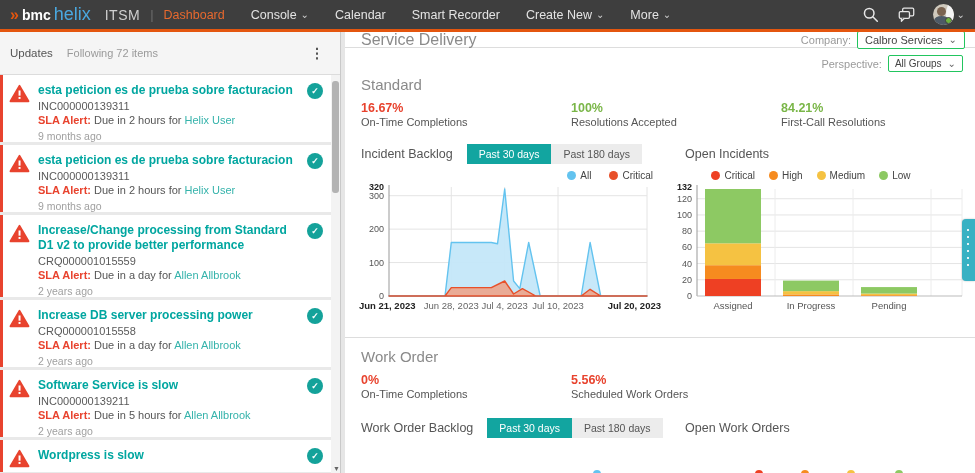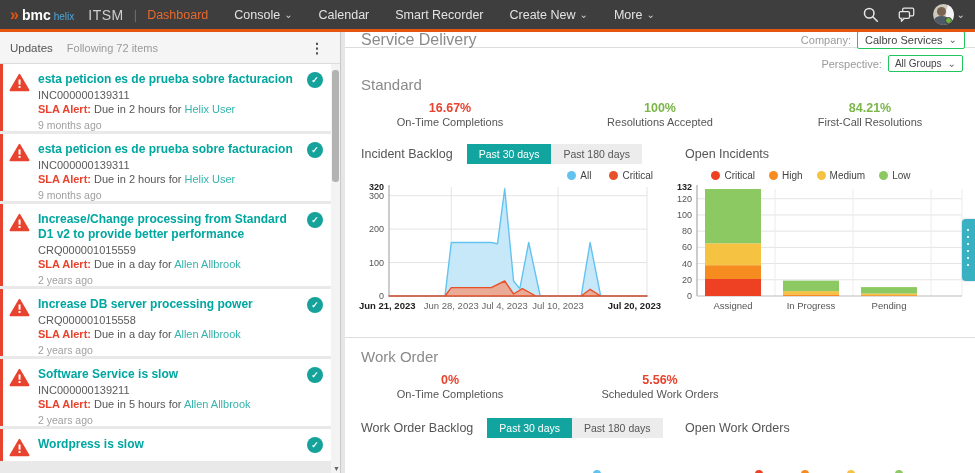--- a/index.html
+++ b/index.html
@@ -5,42 +5,42 @@
   * { box-sizing: border-box; margin: 0; padding: 0; }
   html,body { width:975px; height:473px; overflow:hidden; background:#e6e6e6;
     font-family:"Liberation Sans", sans-serif; }
 
   
   .navbar { height:32px; background:#3e3e3e; border-bottom:3px solid #e4560f;
     display:flex; align-items:center; padding:0 10px; color:#e3e3e3; }
   .logo { display:flex; align-items:baseline; gap:3px; margin-right:14px; cursor:pointer; }
   .logo .mark { color:#e4560f; font-weight:bold; font-size:16px; line-height:1; }
   .logo .bmc  { color:#ffffff; font-weight:bold; font-size:14px; }
-  .logo .helix{ color:#4aa8e0; font-size:10px; }
+  .logo .helix{ color:#4aa8e0; font-size:18px; }
   .itsm { color:#cfcfcf; font-size:14px; margin-right:10px; letter-spacing:.5px; }
   .nav-sep { color:#6d6d6d; margin-right:10px; font-size:13px; }
   .nav-items { display:flex; align-items:flex-end; gap:26px; font-size:12.5px; }
   .nav-item { cursor:pointer; white-space:nowrap; display:flex; align-items:center; gap:4px; }
   .nav-item.active { color:#e8692e; }
   .chev { font-size:10px; color:#cfcfcf; line-height:1; }
   .nav-right { margin-left:auto; display:flex; align-items:center; gap:16px; }
   .icon-btn { width:20px; height:20px; display:flex; align-items:center; justify-content:center; cursor:pointer; }
   .avatar-wrap { display:flex; align-items:center; gap:3px; cursor:pointer; }
   .avatar { width:21px; height:21px; border-radius:50%; background:#cfc9bd; position:relative; overflow:hidden; }
   .avatar .head { position:absolute; left:4px; top:3px; width:9px; height:9px; border-radius:50%; background:#7a6350; }
   .avatar .body { position:absolute; left:1px; top:12px; width:15px; height:9px; border-radius:50% 50% 0 0; background:#4e5a66; }
   .avatar .crescent { position:absolute; right:-4px; top:-2px; width:12px; height:25px; border-radius:50%; background:#f4f4f4; }
   .avatar .status { position:absolute; right:2px; bottom:1px; width:7px; height:7px; border-radius:50%; background:#6eb43f; border:1px solid #3e3e3e; }
 
   
   .content { display:flex; height:441px; }
 
   
   .left-panel { width:341px; background:#e9e9e9; display:flex; flex-direction:column; border-right:1px solid #c9c9c9; }
-  .updates-header { height:32px; background:#f5f5f5; border-bottom:1px solid #dcdcdc;
+  .updates-header { height:43px; background:#f5f5f5; border-bottom:1px solid #dcdcdc;
     display:flex; align-items:center; padding:0 10px; gap:14px; flex:0 0 auto; }
   .updates-title { font-size:11.5px; color:#555; }
   .updates-sub { font-size:11px; color:#9a9a9a; }
   .kebab { margin-left:auto; color:#555; font-size:14px; cursor:pointer; padding:0 6px; font-weight:bold; }
   .updates-list { flex:1; overflow:hidden; position:relative; padding-right:9px; }
   .card { background:#fff; border-left:3px solid #e8432e; margin-bottom:3px; padding:8px 8px 0 6px;
     display:flex; gap:7px; position:relative; }
   .warn { flex:0 0 22px; padding-top:1px; }
   .card-body { flex:1; min-width:0; padding-right:20px; }
   .card-title { color:#00a6a0; font-weight:bold; font-size:12px; line-height:1.25; cursor:pointer; }
@@ -64,21 +64,21 @@
   .company { margin-left:auto; display:flex; align-items:center; gap:6px; }
   .field-label { font-size:11px; color:#9a9a9a; }
   .select-box { border:1px solid #22c55e; background:#fff; border-radius:2px; padding:2px 7px;
     font-size:11px; color:#444; display:flex; align-items:center; gap:6px; cursor:pointer; white-space:nowrap; }
   .select-box .chev { color:#666; }
   .perspective-row { display:flex; justify-content:flex-end; align-items:center; gap:6px; padding:7px 12px 2px 0; }
   .select-box.small { font-size:10px; padding:2px 6px; }
 
   .section-heading { font-size:15px; color:#8a8a8a; padding:2px 16px 0; }
   .metrics-row { display:flex; padding:8px 0 4px; }
-  .metric { flex:1; text-align:center; }
+  .metric { flex:1; text-align:left;padding-left:16px; }
   .metric-value { font-size:12.5px; font-weight:bold; }
   .metric-value.red { color:#e8432e; }
   .metric-value.green { color:#7ab648; }
   .metric-label { font-size:11px; color:#555; margin-top:1px; }
 
   .charts-head { display:flex; padding:12px 0 0 16px; }
   .charts-head .colL { width:306px; display:flex; align-items:center; gap:14px; }
   .charts-head .colR { flex:1; padding-left:18px; display:flex; align-items:center; }
   .chart-label { font-size:12.5px; color:#555; }
   .toggle-group { display:flex; }

